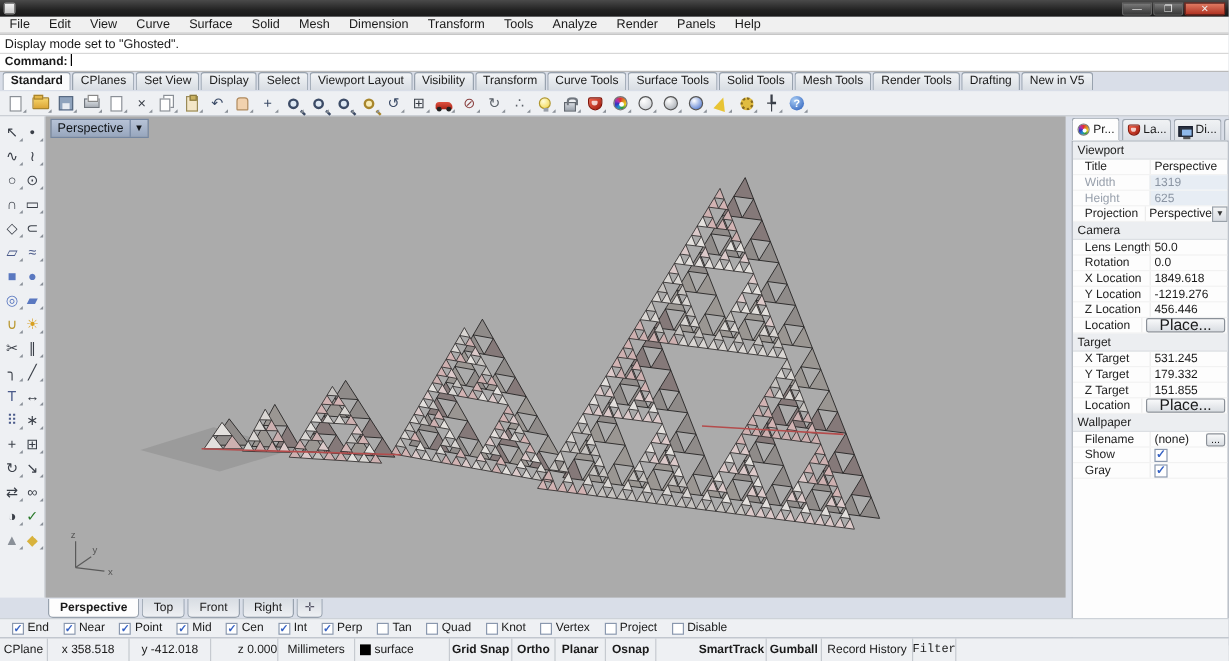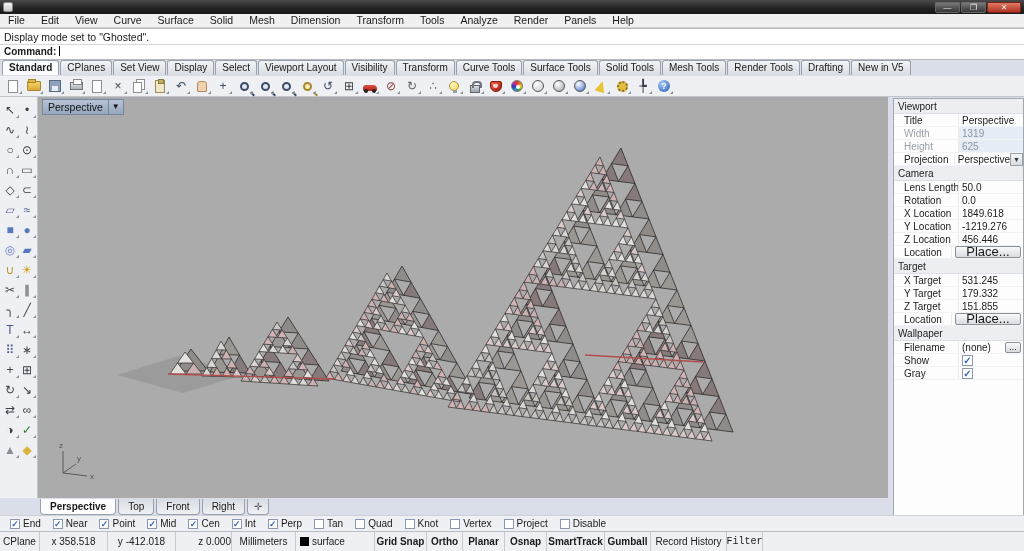--- a/index.html
+++ b/index.html
@@ -897,20 +897,35 @@
       <text x="39" y="364" font-size="8" fill="#555" font-family="Liberation Sans, sans-serif">y</text>
       <text x="52" y="382" font-size="8" fill="#555" font-family="Liberation Sans, sans-serif">x</text>
     </svg>
   <div id="vplabel">
     <span class="lbl">Perspective</span>
     <span class="drop">▼</span>
   </div>
 </div>
 
 <div id="panel">
+  <div id="panel-tabs">
+      <span class="ptab active">
+        <span class="ic ic-wheel"></span>
+        <span>Pr...</span>
+      </span>
+      <span class="ptab">
+        <span class="ic ic-shield"></span>
+        <span>La...</span>
+      </span>
+      <span class="ptab">
+        <span class="ic ic-monitor"></span>
+        <span>Di...</span>
+      </span>
+      <span class="ptab"></span>
+    </div>
   <div id="panel-body">
       <div class="p-sec">Viewport</div>
       <div class="p-row">
         <span class="p-label">Title</span>
         <span class="p-val">
           <span>Perspective</span>
         </span>
       </div>
       <div class="p-row dis">
         <span class="p-label">Width</span>
@@ -1096,17 +1111,17 @@
       <span>Millimeters</span>
     </span>
     <span class="scell" style="width: 79px; justify-content: flex-start; padding-left: 4px;">
       <span class="swatch" style="background: rgb(0, 0, 0);"></span>
       <span>surface</span>
     </span>
     <span class="scell bold" style="width: 52px;">Grid Snap</span>
     <span class="scell bold" style="width: 36px;">Ortho</span>
     <span class="scell bold" style="width: 42px;">Planar</span>
     <span class="scell bold" style="width: 42px;">Osnap</span>
-    <span class="scell bold" style="width: 58px;">SmartTrack</span>
+    <span class="scell bold" style="width: 58px; margin-left: 34px;">SmartTrack</span>
     <span class="scell bold" style="width: 46px;">Gumball</span>
     <span class="scell" style="width: 76px;">Record History</span>
     <span class="scell" style="width: 36px; font-family: Liberation Mono, monospace;">Filter</span>
   </div>
 
 </body></html>

